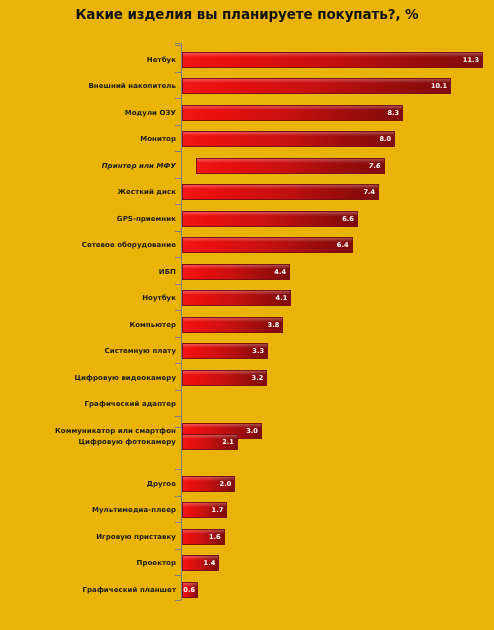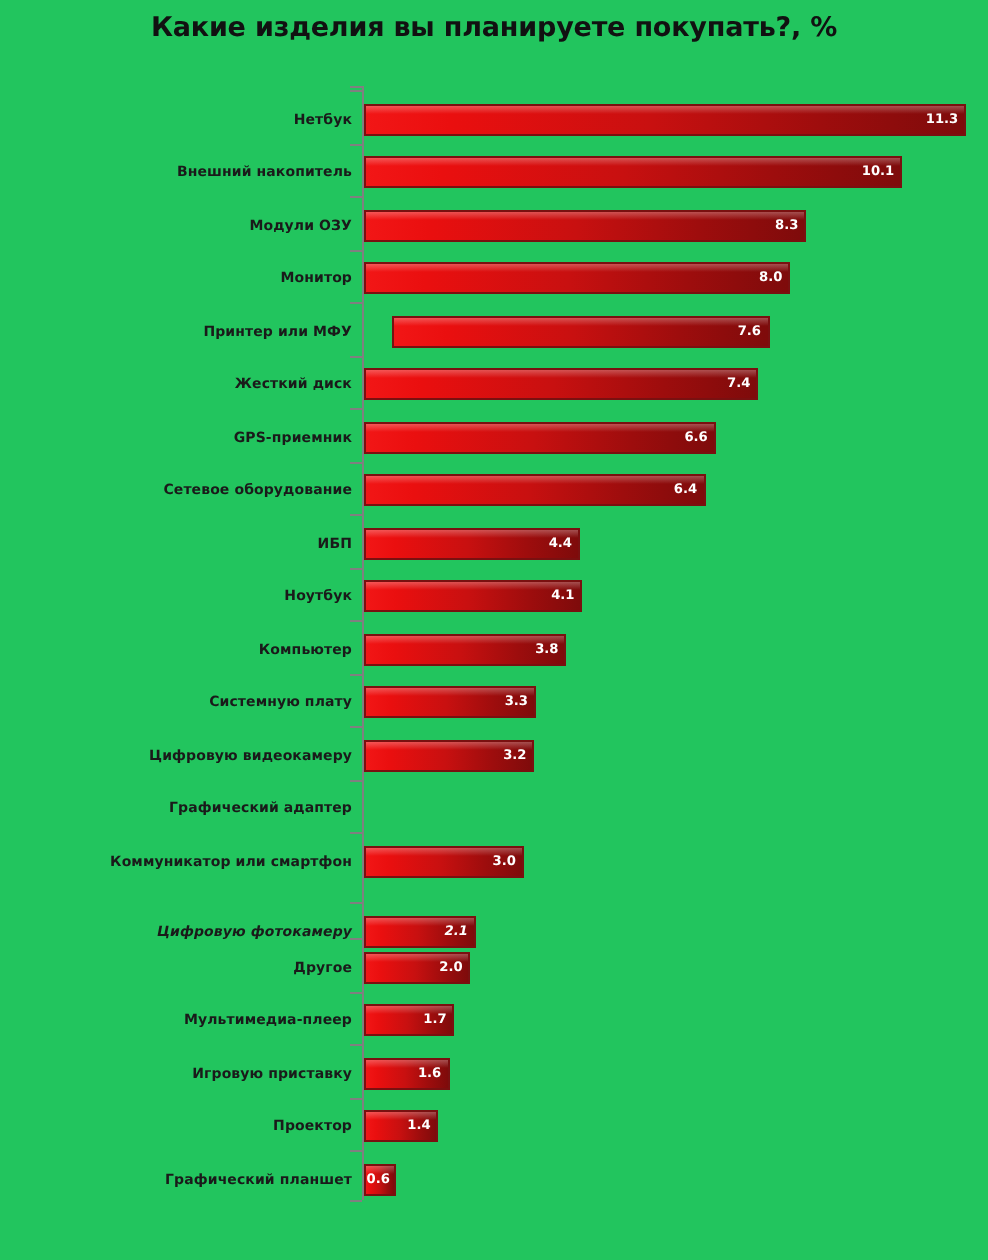--- a/index.html
+++ b/index.html
@@ -7,21 +7,21 @@
     width: 494px;
     height: 630px;
     background: #ffffff;
     font-family: "DejaVu Sans", sans-serif;
     overflow: hidden;
   }
   #chart-root {
     position: relative;
     width: 494px;
     height: 630px;
-    background: #22c55e;
+    background: #eab308;
   }
 
   
   .title-block {
     position: absolute;
     top: 6px;
     left: 0;
     width: 494px;
     text-align: center;
   }
@@ -177,21 +177,21 @@
         </div>
         <div class="row" style="top: 81.5px;">
           <div class="cat-label">Монитор</div>
           <div class="tick"></div>
           <div class="bar-wrap" style="width: 213.2px;">
             <div class="bar">
               <span class="bar-value">8.0</span>
             </div>
           </div>
         </div>
-        <div class="row" style="top: 108px;">
+        <div class="row" style="top: 108px; font-style: italic;">
           <div class="cat-label">Принтер или МФУ</div>
           <div class="tick"></div>
           <div class="bar-wrap" style="width: 202.54px; padding-left: 14px;">
             <div class="bar">
               <span class="bar-value">7.6</span>
             </div>
           </div>
         </div>
         <div class="row" style="top: 134.5px;">
           <div class="cat-label">Жесткий диск</div>
@@ -271,21 +271,21 @@
         </div>
         <div class="row" style="top: 373px;">
           <div class="cat-label">Коммуникатор или смартфон</div>
           <div class="tick"></div>
           <div class="bar-wrap" style="width: 79.95px;">
             <div class="bar">
               <span class="bar-value">3.0</span>
             </div>
           </div>
         </div>
-        <div class="row" style="top: 408px; font-style: italic;">
+        <div class="row" style="top: 384px;">
           <div class="cat-label">Цифровую фотокамеру</div>
           <div class="tick"></div>
           <div class="bar-wrap" style="width: 55.965px;">
             <div class="bar">
               <span class="bar-value">2.1</span>
             </div>
           </div>
         </div>
         <div class="row" style="top: 426px;">
           <div class="cat-label">Другое</div>

